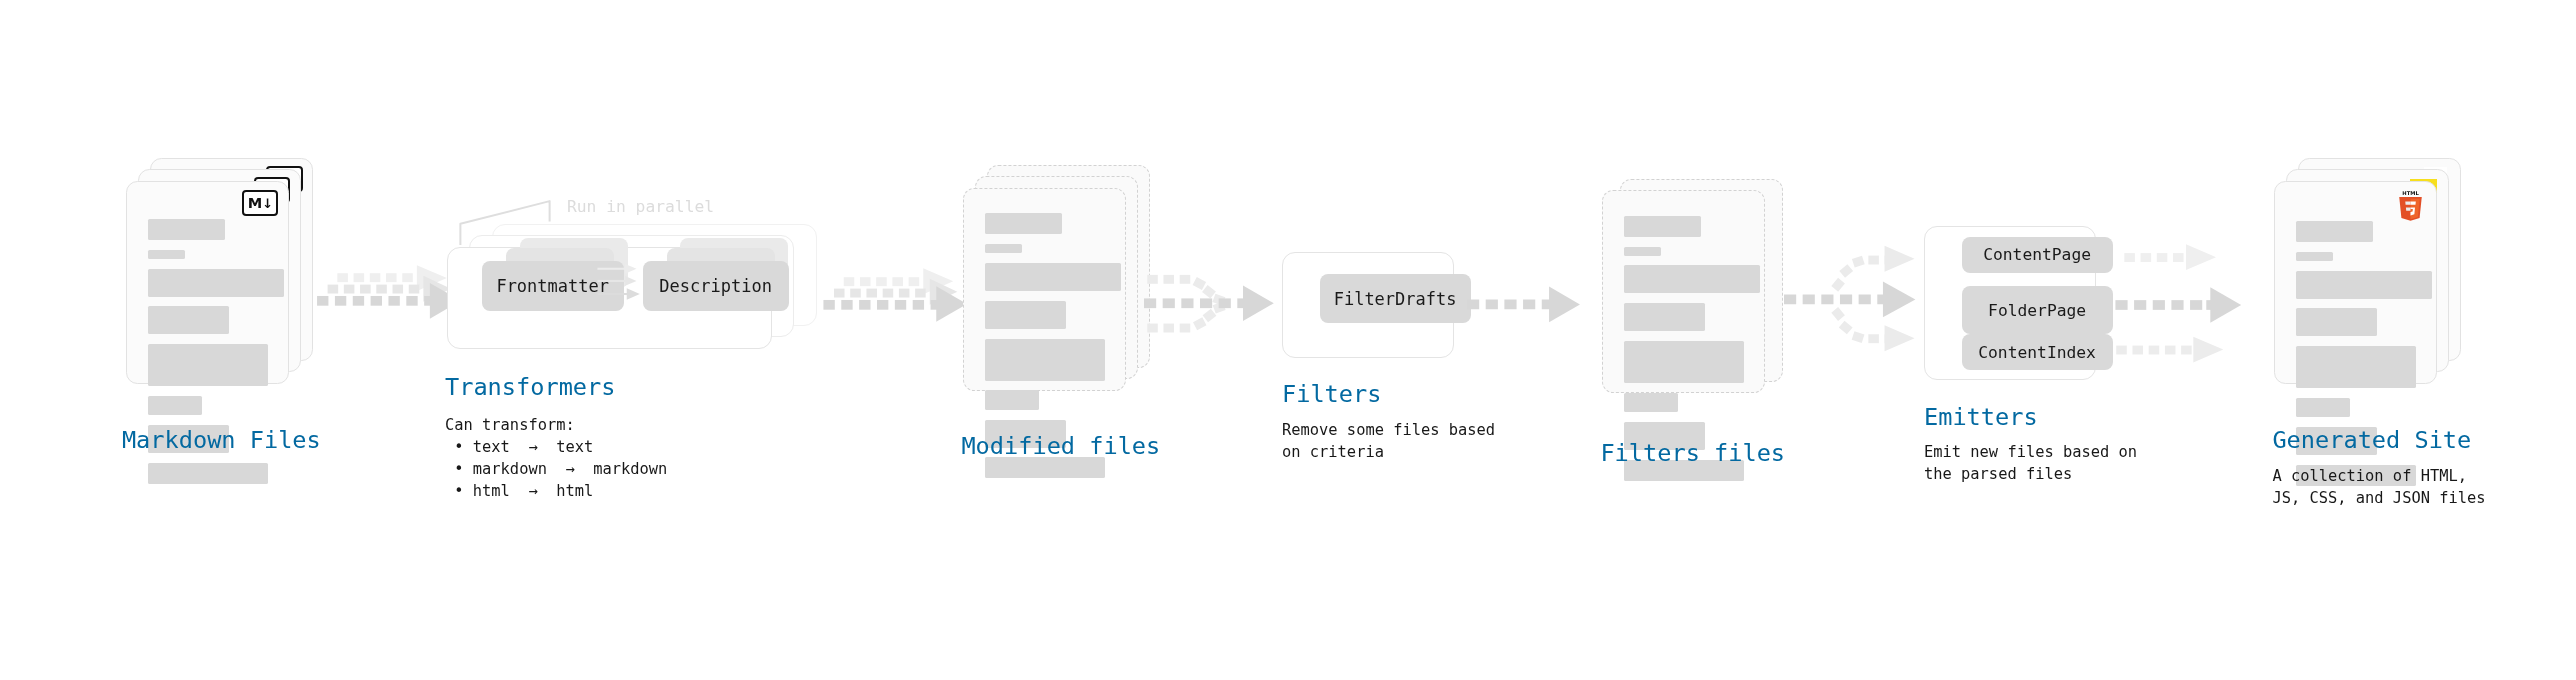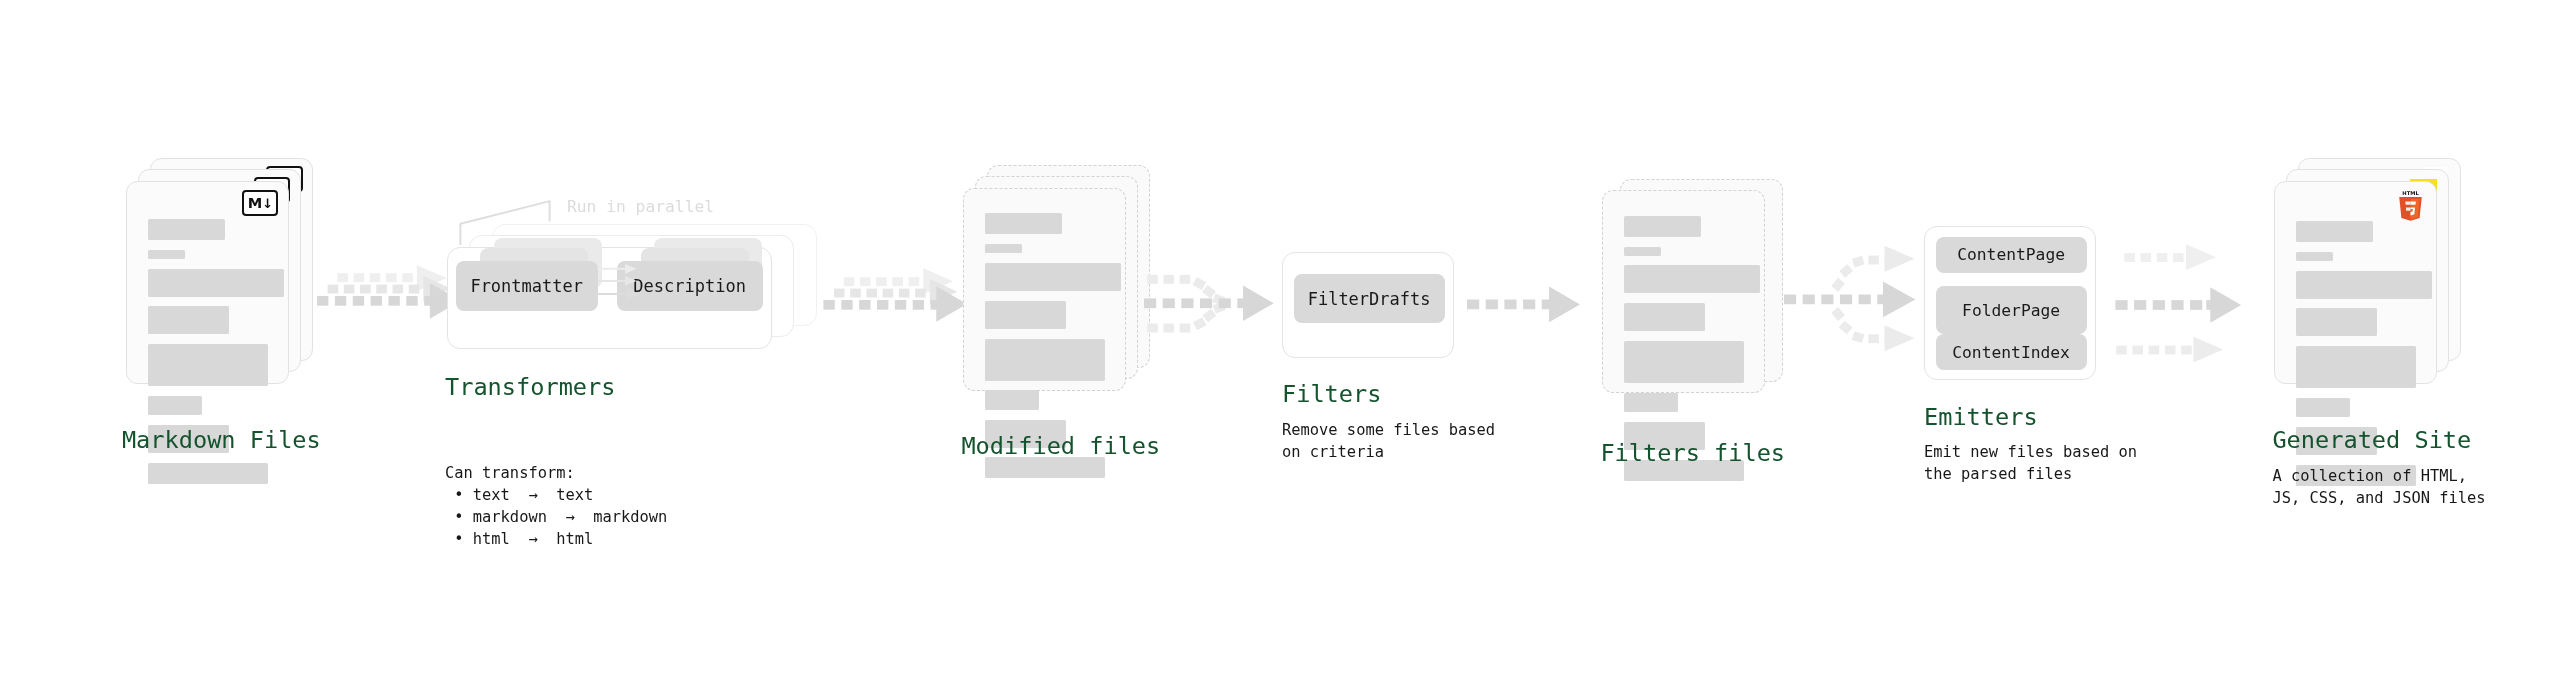--- a/index.html
+++ b/index.html
@@ -59,30 +59,31 @@
     box-sizing:border-box;
   }
   .pill{
     position:absolute;
     background:#d9d9d9;
     border-radius:8.1px;
     display:flex;align-items:center;justify-content:center;
     font-size:17px;color:#1a1a1a;
     box-sizing:border-box;
     white-space:nowrap;
+    margin-left:26px;
   }
   .pill.ghost{background:#eaeaea;}
   .pill.ghost2{background:#e4e4e4;}
 
   
   .title{
     position:absolute;
     font-size:23.6px;
     letter-spacing:0px;
-    color:#14532d;
+    color:#0369a1;
     white-space:nowrap;
   }
   .subtitle{
     position:absolute;
     font-size:15.4px;
     line-height:22px;
     color:#181818;
     white-space:pre;
   }
   .parallel-label{
@@ -194,21 +195,21 @@
           <polygon points="32,21 46,27 32,33" stroke="none"></polygon>
       </g>
       <g stroke="#dcdcdc" stroke-width="2.5" fill="#dcdcdc">
         <line x1="-2" y1="43" x2="36" y2="43"></line>
           <polygon points="34,36 50,43 34,50" stroke="none"></polygon>
       </g>
     </svg>
   </div>
 
   <div class="title" style="left:0px;top:180px;">Transformers</div>
-  <div class="subtitle" style="left:0px;top:221px;margin-top:48px;">Can transform:
+  <div class="subtitle" style="left:0px;top:221px;">Can transform:
  • text  →  text
  • markdown  →  markdown
  • html  →  html</div>
 </div>
 
 <svg style="left:821px;top:264px;width:142px;height:106px;" viewBox="0 0 175 130" width="142" height="106">
   <g fill="#efefef">
     <rect x="28" y="16" width="13" height="11"></rect>
       <rect x="48" y="16" width="13" height="11"></rect>
     <rect x="68" y="16" width="13" height="11"></rect>

